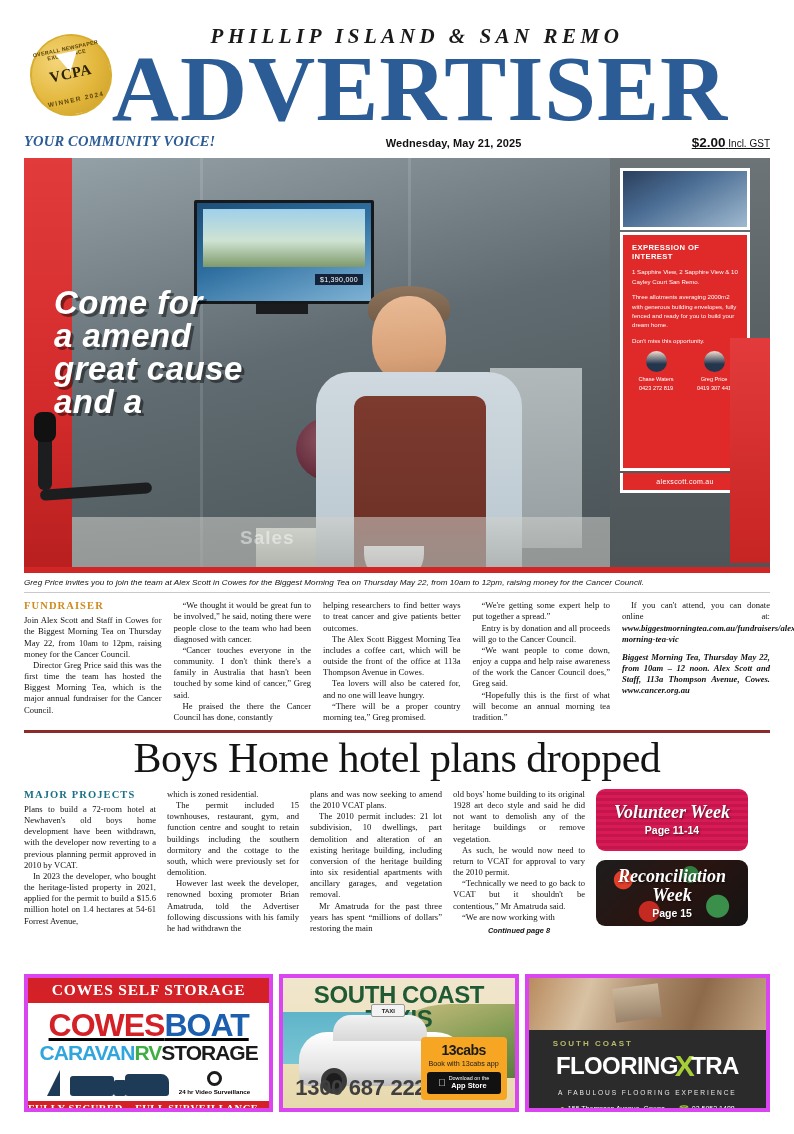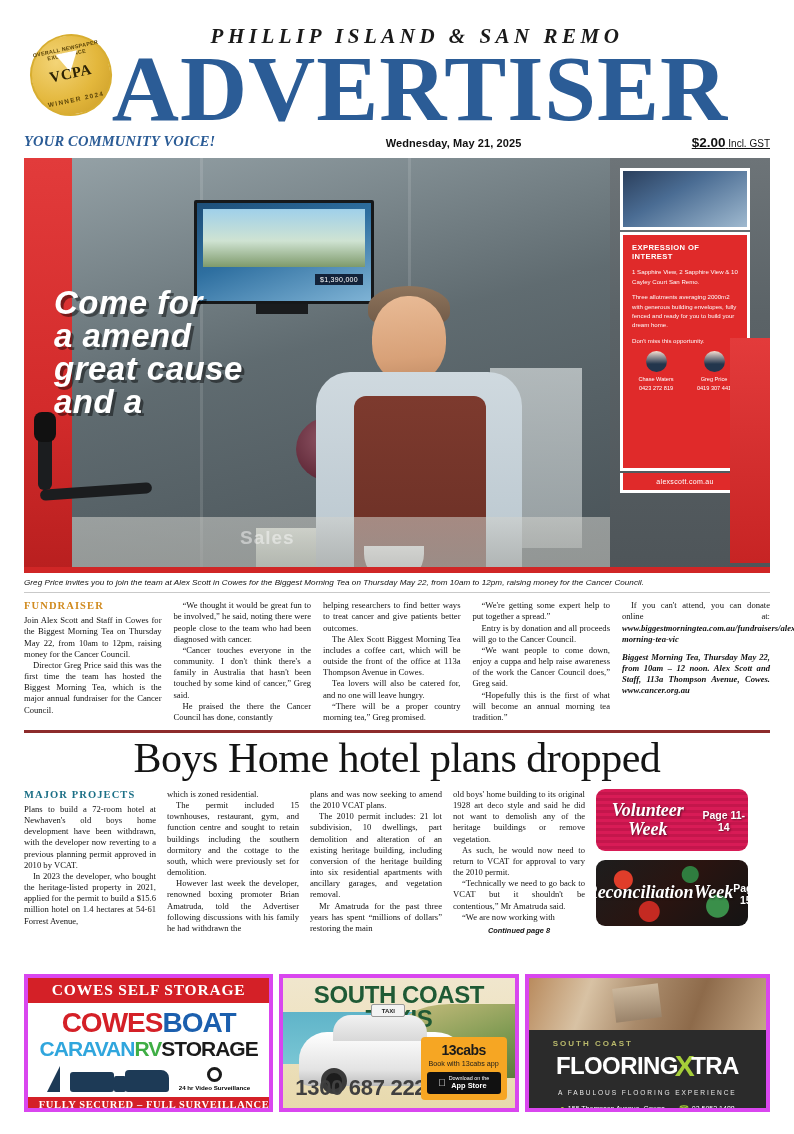--- a/index.html
+++ b/index.html
@@ -260,21 +260,21 @@
     margin: 4px 24px 0 24px;
     font-family:"Liberation Serif", serif;
     font-weight:400; font-size:42px; line-height:1.04;
     color:#141414; letter-spacing:-0.5px; text-align:center;
   }
   .story2 { margin: 8px 24px 0 24px; display:flex; gap:11px; }
   .col2 { width: 132px; }
   .promo-col { width: 152px; }
   .promo {
     height:62px; border-radius:9px; overflow:hidden; position:relative;
-    display:flex; flex-direction:row; align-items:center; justify-content:center;
+    display:flex; flex-direction:column; align-items:center; justify-content:center;
     color:#fff; text-align:center;
   }
   .promo.pink {
     background: repeating-linear-gradient(180deg,#d81b56 0px,#d81b56 3px,#c4164c 3px,#c4164c 6px);
   }
   .promo.recon {
     margin-top:9px; height:66px;
     background:
       radial-gradient(circle at 18% 30%, #e03d2a 0 9px, transparent 10px),
       radial-gradient(circle at 80% 70%, #3a8f4a 0 11px, transparent 12px),
@@ -303,36 +303,36 @@
   .ad-floor  { width: 248px; height:138px; background:#2b2b2b; }
 
   .st-top {
     background:#d42027; color:#fff; text-align:center;
     font-family:"Liberation Serif", serif; font-weight:700;
     font-size:15.5px; letter-spacing:0.8px; padding:3px 0 4px;
   }
   .st-mid { padding:6px 6px 0; text-align:center; }
   .st-line1 {
     font-family:"Liberation Sans", sans-serif; font-weight:700;
-    font-size:28px; letter-spacing:-1px; line-height:1;
+    font-size:32px; letter-spacing:-1px; line-height:1;text-decoration:underline;
   }
   .st-line2 {
     font-family:"Liberation Sans", sans-serif; font-weight:700;
     font-size:21px; letter-spacing:-1px; line-height:1.05; margin-top:1px;
   }
   .c-red{color:#d42027}.c-blue{color:#1b5fae}.c-cyan{color:#30a6dd}.c-green{color:#3fae45}.c-black{color:#1b1b1b}
   .st-icons { display:flex; align-items:flex-end; justify-content:space-around; padding:6px 14px 2px; }
   .ico-boat { width:0;height:0;border-left:13px solid transparent;border-right:0 solid transparent;border-bottom:26px solid #1d3a56; }
   .ico-van { width:44px;height:20px;background:#1d3a56;border-radius:3px; position:relative;}
   .ico-van:after{content:"";position:absolute;right:-12px;top:4px;width:12px;height:16px;background:#1d3a56;border-radius:2px;}
   .ico-rv { width:44px;height:22px;background:#1d3a56;border-radius:4px 8px 3px 3px;}
   .ico-cam { width:15px;height:15px;border:3px solid #1b1b1b;border-radius:50%; margin:0 auto; }
   .st-cam-text { font-family:"Liberation Sans",sans-serif;font-size:6.2px;font-weight:700;text-align:center;line-height:1.25;margin-top:2px;}
   .st-bot {
-    background:#d42027; color:#fff; text-align:right;
+    background:#d42027; color:#fff; text-align:left;
     font-family:"Liberation Serif",serif; font-weight:700;
     font-size:10.5px; letter-spacing:0.6px; padding:2px 0 3px; margin-top:3px;
   }
   .st-rw { display:flex; align-items:center; gap:7px; padding:5px 7px; background:#fff; }
 
   .taxi-bg {
     position:absolute; inset:0;
     background:
       linear-gradient(180deg,#f0e6cd 0%, #efe3c2 38%, #e7d9ad 100%);
   }

